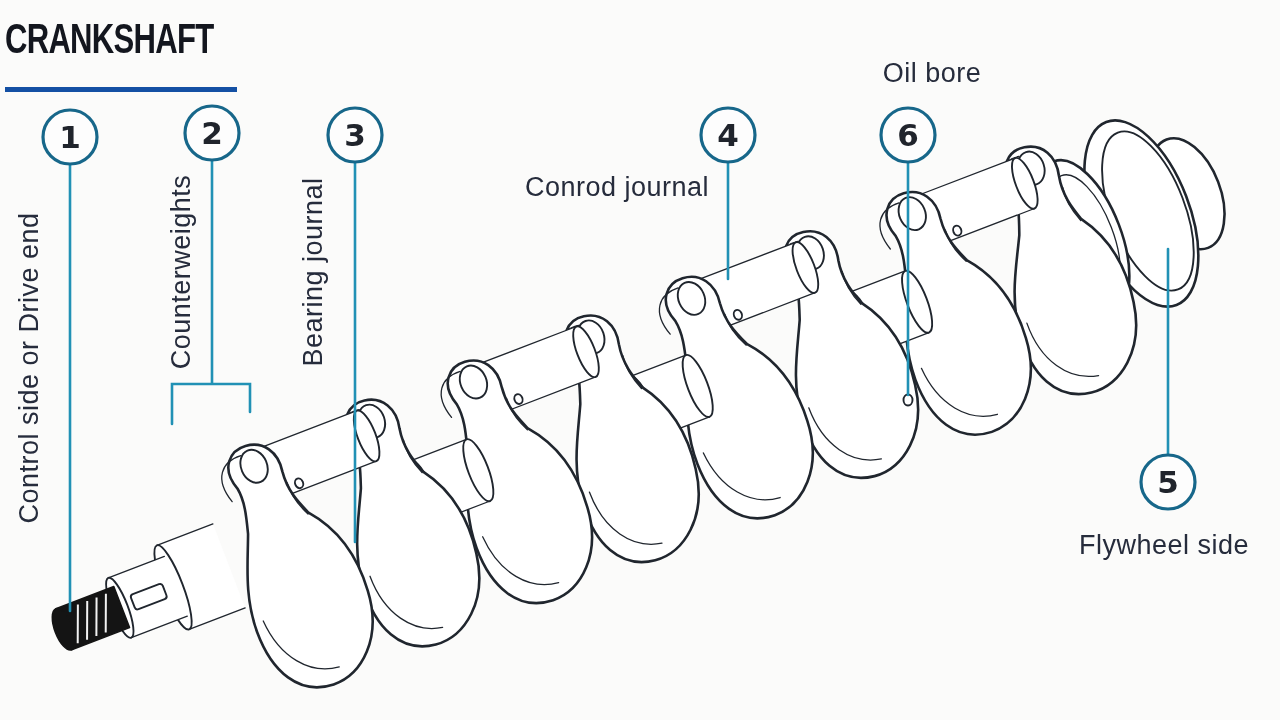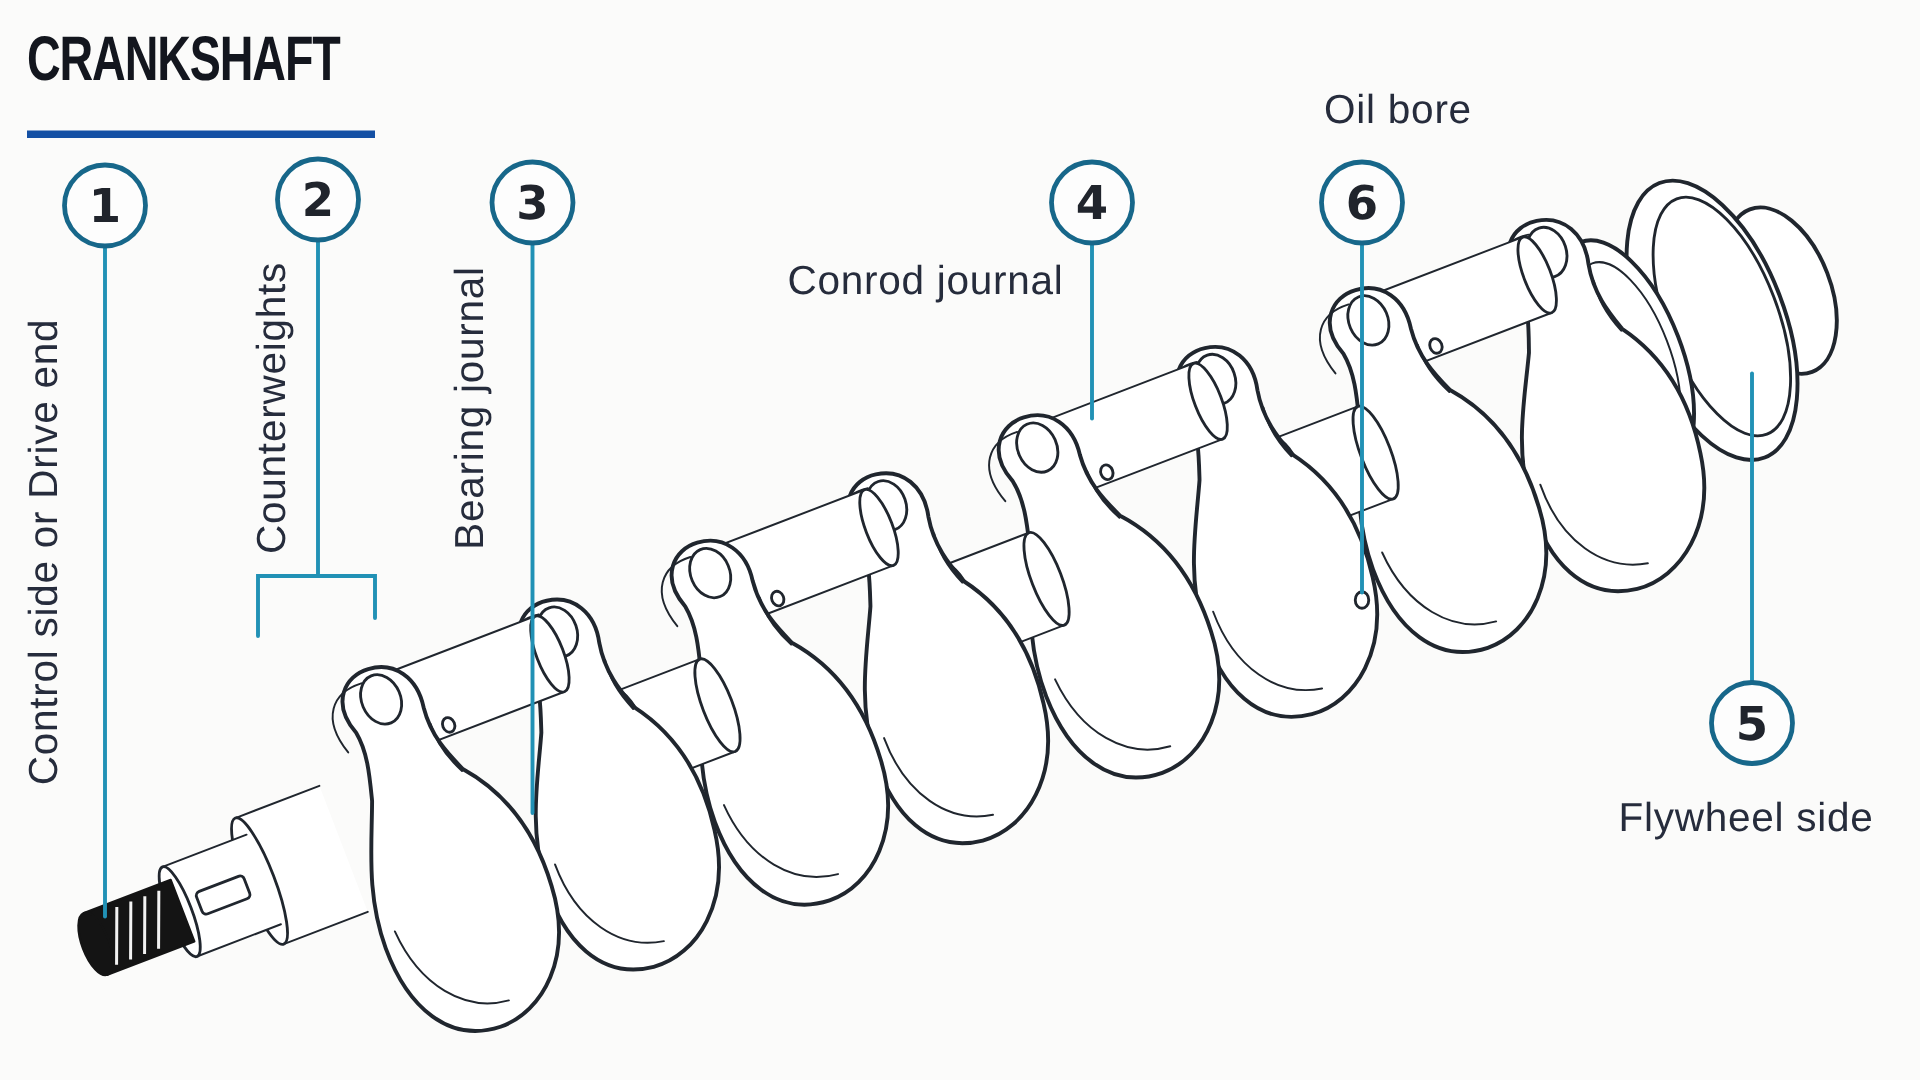--- a/index.html
+++ b/index.html
@@ -1,20 +1,20 @@
 <!DOCTYPE html>
 <html><head>
 <meta charset="utf-8">
 <style>
   html,body{margin:0;padding:0;}
   body{
     width:1280px;height:720px;position:relative;overflow:hidden;
     background:#fbfbfa;font-family:"Liberation Sans",sans-serif;
   }
-  .title-wrap{position:absolute;left:18px;top:18px;z-index:5;}
+  .title-wrap{position:absolute;left:5px;top:18px;z-index:5;}
   .title{
     font-family:"Liberation Sans",sans-serif;
     font-weight:bold;font-size:42px;line-height:1;color:#13161e;
     letter-spacing:-1px;transform:scaleX(0.74);transform-origin:left top;
     white-space:nowrap;
   }
   .title-underline{
     position:absolute;left:0;top:69px;width:232px;height:5px;background:#1450a4;
   }
   svg{position:absolute;left:0;top:0;}

